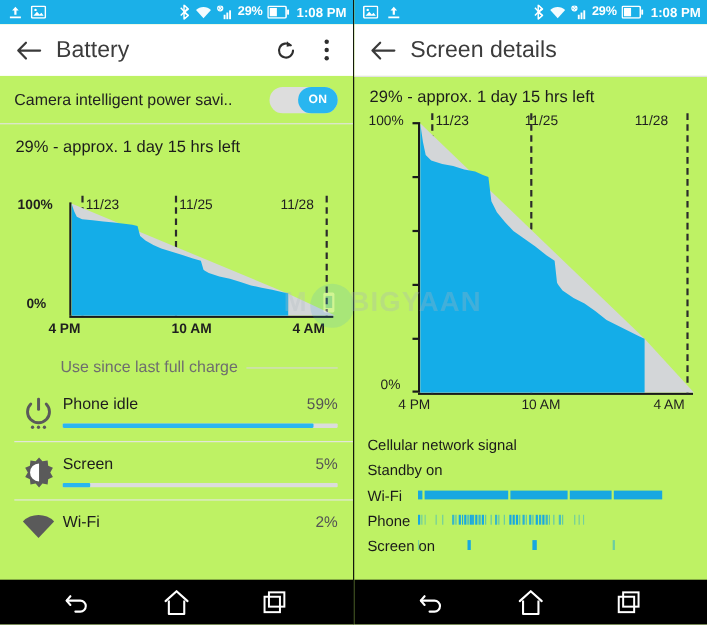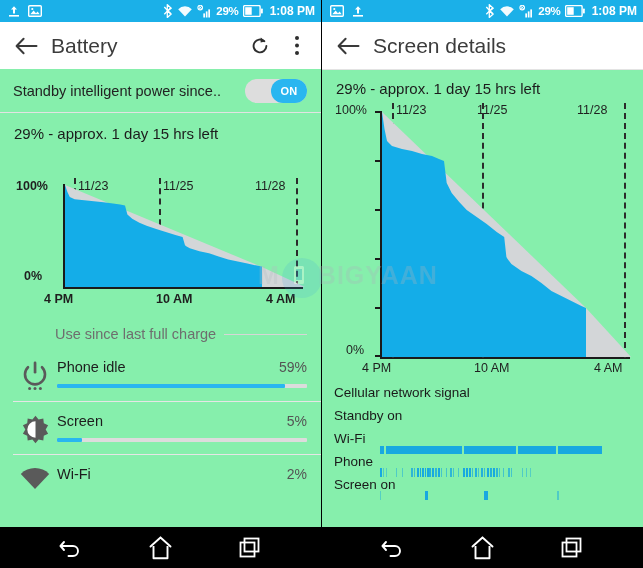--- a/index.html
+++ b/index.html
@@ -3,21 +3,21 @@
 <meta charset="utf-8">
 <style>
   * { box-sizing: border-box; margin: 0; padding: 0; }
   html, body {
     width: 643px; height: 568px;
     background: #ffffff;
     font-family: "Liberation Sans", sans-serif;
     overflow: hidden;
   }
   .screen-wrap { display: flex; width: 643px; height: 568px; }
-  .panel { position: relative; height: 568px; background: #86efac; overflow: hidden; }
+  .panel { position: relative; height: 568px; background: #bef264; overflow: hidden; }
   .panel-left { width: 321px; }
   .panel-right { width: 322px; border-left: 1px solid #000; }
 
   
   .statusbar {
     height: 22px; background: #1bb0e8; color: #fff;
     display: flex; align-items: center; padding: 0 6px 0 8px;
     font-size: 12px; font-weight: bold;
   }
   .sb-left { display: flex; align-items: center; gap: 8px; }
@@ -73,21 +73,21 @@
   .use-top { display: flex; align-items: baseline; }
   .use-name { font-size: 14.5px; color: #1d1d1d; }
   .use-pct { margin-left: auto; font-size: 14px; color: #545454; }
   .bar { height: 4px; background: #dcdcdc; margin-top: 9px; border-radius: 1px; position: relative; }
   .bar > i { position: absolute; left: 0; top: 0; bottom: 0; background: #29b6f0; border-radius: 1px; display: block; }
   .row-sep { height: 1px; background: #e6e6e6; margin-left: 13px; }
 
   
   .hist { padding: 2px 0 0 0; }
   .hist-row { position: relative; height: 23px; }
-  .hist-lbl { position: absolute; left: 12px; top: 0; font-size: 13.5px; color: #1a1a1a; white-space: nowrap; }
+  .hist-lbl { position: absolute; left: 12px; top: 12px; font-size: 13.5px; color: #1a1a1a; white-space: nowrap; }
   .hist-track { position: absolute; left: 75px; right: 10px; bottom: 0px; height: 9px; }
   .tick { position: absolute; top: 0; bottom: 0; background: #18a8e0; }
 
   
   .navbar {
     position: absolute; left: 0; bottom: 0; width: 100%; height: 41px;
     background: #000; display: flex; align-items: center; justify-content: space-around;
     padding: 0 26px;
   }
   .nav-btn { width: 46px; height: 34px; display: flex; align-items: center; justify-content: center; cursor: pointer; }
@@ -171,21 +171,21 @@
           <svg width="6" height="21" viewBox="0 0 6 21">
               <circle cx="3" cy="3" r="2" fill="#2e2e2e"></circle>
               <circle cx="3" cy="10.5" r="2" fill="#2e2e2e"></circle>
               <circle cx="3" cy="18" r="2" fill="#2e2e2e"></circle>
             </svg>
         </div>
       </div>
     </div>
 
     <div class="toggle-row">
-      <div class="toggle-label">Standby intelligent power since..</div>
+      <div class="toggle-label">Camera intelligent power savi..</div>
       <div class="switch">
         <div class="knob">ON</div>
       </div>
     </div>
     <div class="divider"></div>
 
     <div class="chart-title">29% - approx. 1 day 15 hrs left</div>
 
     <div class="chart-box" style="height:170px;">
       <span class="axis-lbl" style="left:16px; top:37px; font-weight:bold;">100%</span>

